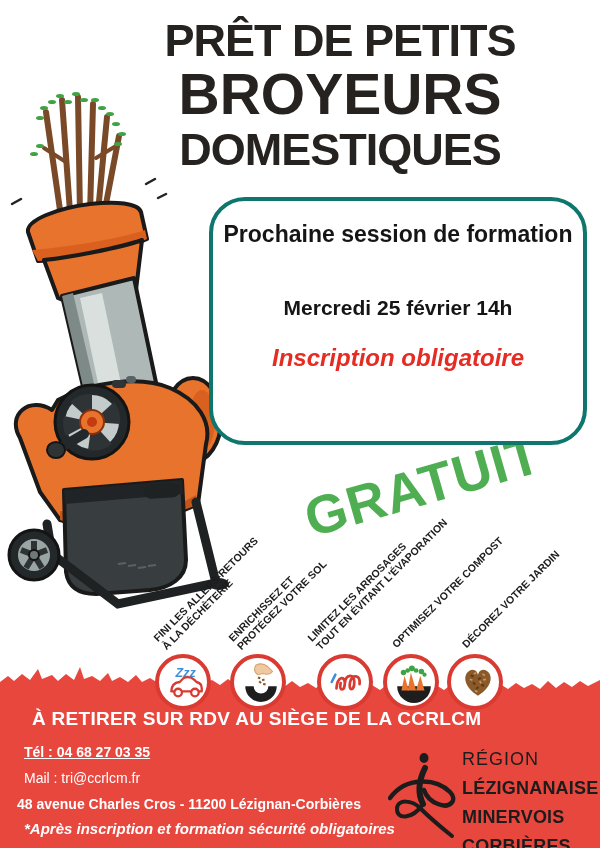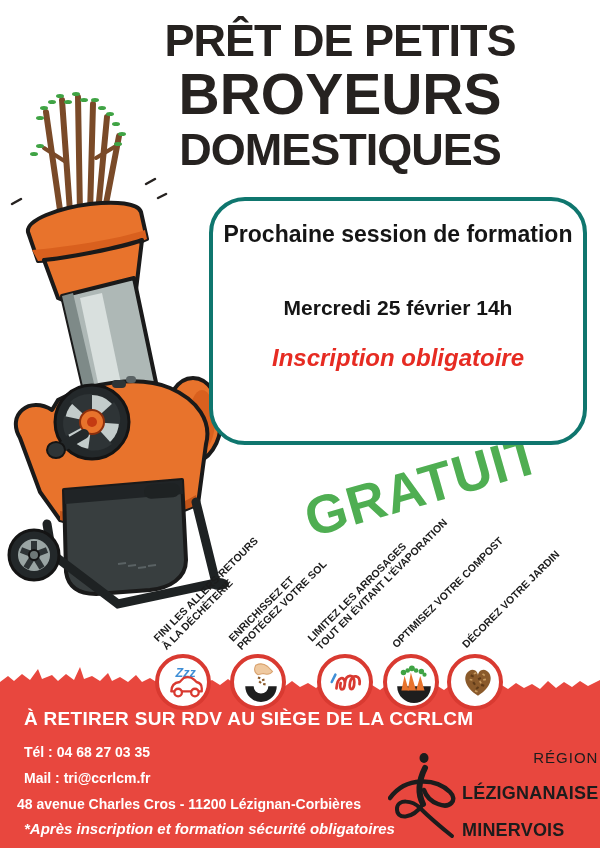--- a/index.html
+++ b/index.html
@@ -38,32 +38,32 @@
   
   .band-svg{position:absolute;left:0;top:648px;z-index:2;}
 
   
   .benefit-icon{position:absolute;top:654px;width:56px;height:56px;border-radius:50%;
                 background:#ffffff;border:4px solid #D93A31;box-sizing:border-box;
                 z-index:6;display:flex;align-items:center;justify-content:flex-end;}
 
   
   .footer-text{position:absolute;z-index:7;color:#ffffff;white-space:nowrap;}
-  .f-heading{left:24px;top:708px;font-size:19px;font-weight:bold;letter-spacing:.3px;}
-  .f-phone{left:24px;top:744px;font-size:14px;font-weight:bold;}
-  .f-mail{left:24px;top:770px;font-size:14px;font-weight:bold;}
+  .f-heading{left:32px;top:708px;font-size:19px;font-weight:bold;letter-spacing:.3px;}
+  .f-phone{left:24px;top:744px;font-size:14px;font-weight:bold;text-decoration:underline;}
+  .f-mail{left:24px;top:770px;font-size:14px;font-weight:normal;}
   .f-address{left:17px;top:796px;font-size:14px;font-weight:bold;}
   .f-note{left:24px;top:820px;font-size:15px;font-style:italic;font-weight:700;}
 
   
   .logo{position:absolute;left:388px;top:744px;width:205px;height:96px;z-index:7;color:#1C1C1C;}
   .logo .swoosh{position:absolute;left:0;top:2px;}
   .logo .texts{position:absolute;left:74px;top:6px;line-height:1;}
-  .logo .region{font-size:15px;font-weight:400;letter-spacing:1px;text-align:right;}
-  .logo .big{font-size:18px;font-weight:800;letter-spacing:.2px;margin-top:19px;}
+  .logo .region{font-size:18px;font-weight:400;letter-spacing:1px;}
+  .logo .big{font-size:18px;font-weight:800;letter-spacing:.2px;margin-top:11px;}
   .logo .sub{font-size:6.6px;font-weight:bold;letter-spacing:1.1px;margin-top:4px;}
 
   .shredder{position:absolute;left:0px;top:92px;z-index:2;}
 </style>
 </head>
 <body>
 
 <div class="poster">
 
   <div class="title">

